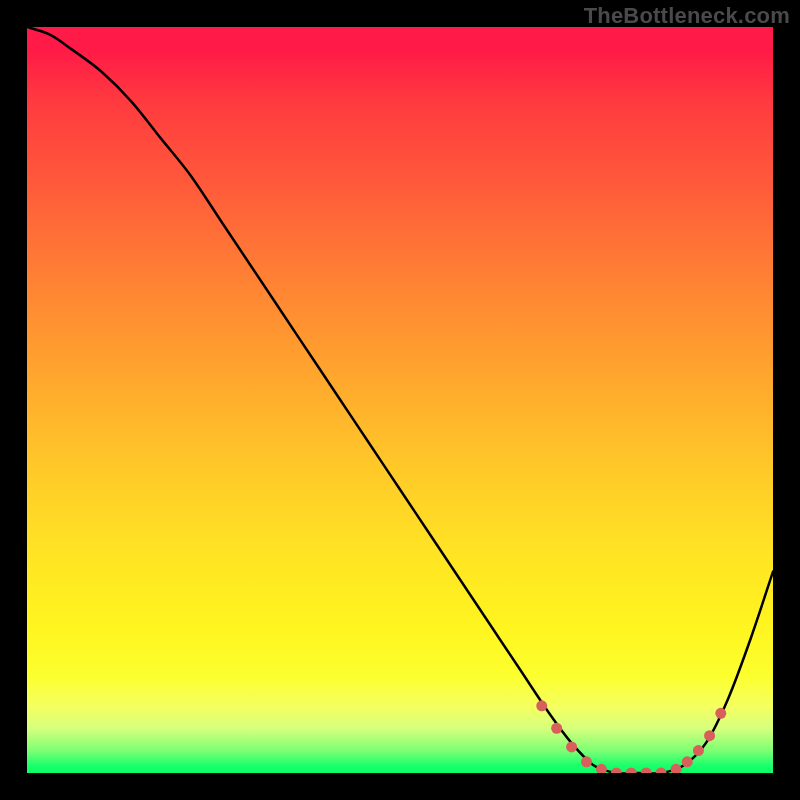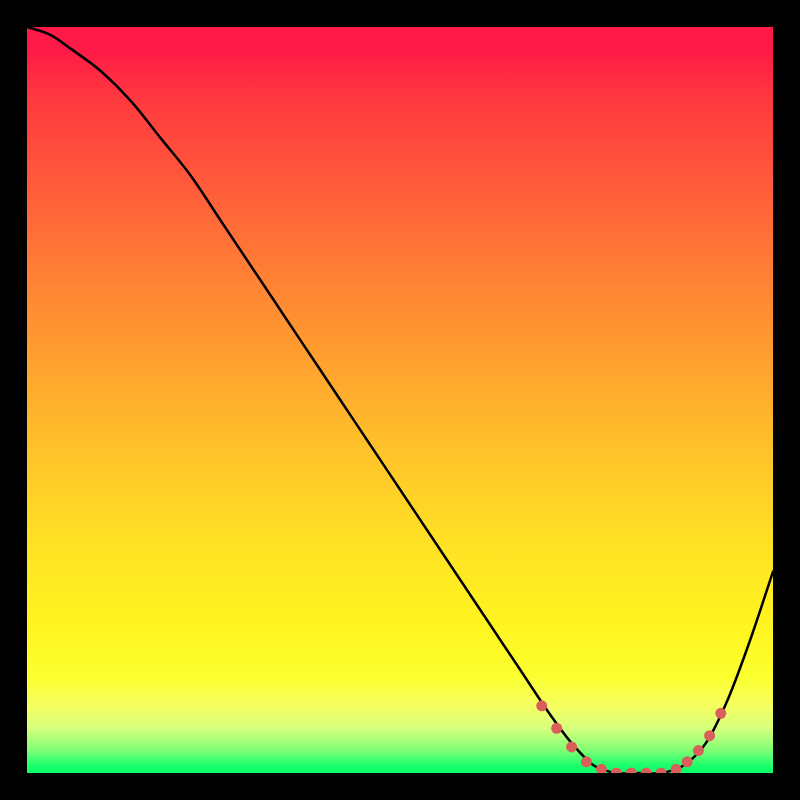--- a/index.html
+++ b/index.html
@@ -60,20 +60,21 @@
     position: absolute;
     inset: 0;
     width: 100%;
     height: 100%;
   }
 </style>
 </head>
 <body>
 
 <div class="container">
+  <div class="watermark">TheBottleneck.com</div>
   <div class="plot-area">
     <div class="gradient-bg"></div>
     <svg class="curve" viewBox="0 0 746 746" preserveAspectRatio="none">
       <path id="main-curve" fill="none" stroke="#000000" stroke-width="2.5" stroke-linejoin="round" stroke-linecap="round" d="M 0 0 C 3.73 1.2433333333333394 14.919999999999998 3.7300000000000373 22.38 7.460000000000036 C 29.84 11.190000000000035 36.056666666666665 16.163333333333338 44.76 22.379999999999995 C 53.46333333333333 28.596666666666653 64.65333333333334 36.05666666666665 74.60000000000001 44.75999999999999 C 84.54666666666668 53.46333333333333 94.49333333333334 63.410000000000025 104.44000000000001 74.60000000000002 C 114.38666666666668 85.79000000000002 124.33333333333334 99.46666666666665 134.28 111.89999999999998 C 144.22666666666666 124.3333333333333 154.17333333333335 135.52333333333326 164.12 149.19999999999993 C 174.06666666666666 162.8766666666666 184.01333333333335 179.04000000000002 193.96 193.96000000000004 C 203.90666666666667 208.88000000000005 213.85333333333332 223.79999999999998 223.79999999999998 238.71999999999997 C 233.74666666666664 253.63999999999996 243.69333333333333 268.56 253.64000000000001 283.48 C 263.5866666666667 298.40000000000003 273.53333333333336 313.31999999999994 283.48 328.23999999999995 C 293.4266666666667 343.15999999999997 303.37333333333333 358.08 313.32 373 C 323.26666666666665 387.92 333.21333333333337 402.84 343.16 417.76 C 353.1066666666667 432.68 363.05333333333334 447.59999999999997 373 462.52 C 382.94666666666666 477.44 392.8933333333334 492.35999999999996 402.84000000000003 507.28 C 412.7866666666667 522.1999999999999 422.7333333333333 537.12 432.67999999999995 552.04 C 442.6266666666666 566.9599999999999 452.5733333333333 581.88 462.52 596.8 C 472.46666666666664 611.7199999999999 482.41333333333336 626.6399999999999 492.36 641.56 C 502.3066666666667 656.48 513.4966666666666 673.8866666666668 522.1999999999999 686.32 C 530.9033333333333 698.7533333333333 537.12 707.4566666666667 544.58 716.16 C 552.0400000000001 724.8633333333332 559.5 733.5666666666666 566.96 738.54 C 574.4200000000001 743.5133333333333 581.8800000000001 744.7566666666667 589.34 746 C 596.8 747.2433333333333 604.2599999999999 746 611.7199999999999 746 C 619.18 746 626.64 747.2433333333333 634.1 746 C 641.5600000000001 744.7566666666667 649.02 743.5133333333333 656.48 738.54 C 663.94 733.5666666666666 671.4 727.3499999999999 678.86 716.16 C 686.32 704.97 693.78 688.8066666666666 701.24 671.4 C 708.7 653.9933333333333 716.16 632.8566666666667 723.62 611.72 C 731.08 590.5833333333334 742.27 555.77 746 544.5799999999999"></path>
       <g id="markers">
           <circle cx="514.74" cy="678.86" r="5.5" fill="#d9605a"></circle>
           <circle cx="529.66" cy="701.24" r="5.5" fill="#d9605a"></circle>
           <circle cx="544.58" cy="719.89" r="5.5" fill="#d9605a"></circle>
           <circle cx="559.5" cy="734.81" r="5.5" fill="#d9605a"></circle>
           <circle cx="574.42" cy="742.27" r="5.5" fill="#d9605a"></circle>

